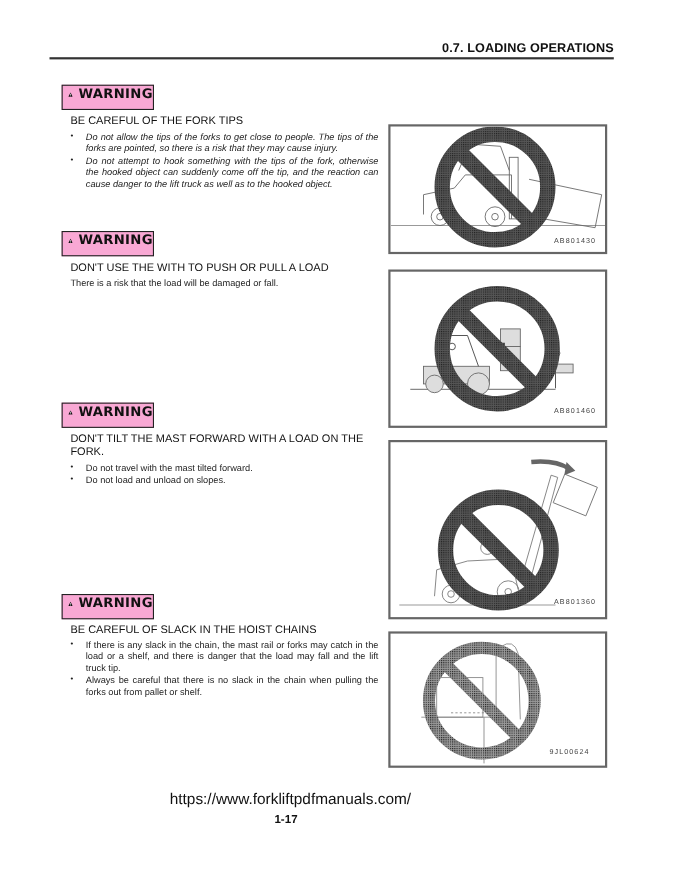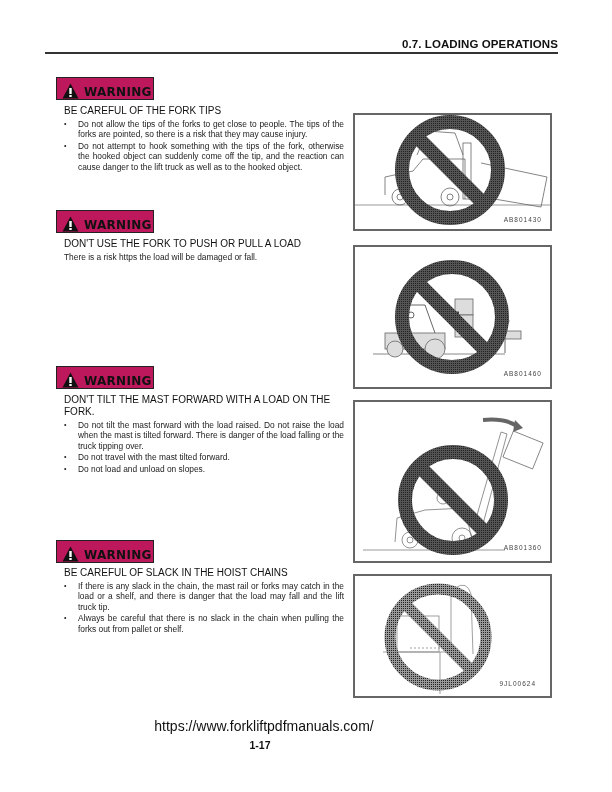--- a/index.html
+++ b/index.html
@@ -2,22 +2,22 @@
 <html><head>
 <meta charset="utf-8">
 <style>
   html, body { margin:0; padding:0; background:#ffffff; }
   body { width:612px; height:792px; position:relative; overflow:hidden;
          font-family:"Liberation Sans", sans-serif; color:#111; }
   .abs { position:absolute; }
   .header-title { right:54px; top:38px; font-size:11.5px; font-weight:bold; letter-spacing:0.1px; }
   .header-rule { left:45px; top:52px; width:513px; height:2px; background:#333; }
 
-  .warn-label { position:absolute; left:56px; width:98px; height:23px; border:1px solid #222;
-                display:flex; align-items:flex-end; box-sizing:border-box; background:#be185d; }
+  .warn-label { position:absolute; left:56px; width:84px; height:23px; border:1px solid #222;
+                display:flex; align-items:flex-start; box-sizing:border-box; background:#f9a8d4; }
   .warn-label svg { margin-left:5px; }
   .warn-text { font-family:"DejaVu Sans", sans-serif; font-weight:bold; font-size:12px;
                margin-left:5px; letter-spacing:0.3px; }
 
   .sec-title { position:absolute; left:64px; width:284px; font-size:10px; font-weight:normal;
                line-height:12px; }
   .sec-body { position:absolute; left:64px; width:280px; font-size:8.4px; line-height:10.4px; color:#222; }
   ul.bul { list-style:none; margin:0; padding:0; }
   ul.bul li { position:relative; padding-left:14px; text-align:justify; margin-bottom:1px; }
   ul.bul li::before { content:"•"; position:absolute; left:0; top:0; font-size:7px; }
@@ -55,21 +55,21 @@
 
 <div class="warn-label" style="top:77px;">
   <svg width="17" height="16" viewBox="0 0 17 16">
     <polygon points="8.5,0.5 16.5,15.5 0.5,15.5" fill="#111"></polygon>
     <rect x="7.3" y="5" width="2.4" height="6" fill="#fff"></rect>
     <rect x="7.3" y="12" width="2.4" height="2" fill="#fff"></rect>
   </svg>
   <span class="warn-text">WARNING</span>
 </div>
 <div class="sec-title" style="top:105px;">BE CAREFUL OF THE FORK TIPS</div>
-<div class="sec-body" style="top:119px;">
+<div class="sec-body" style="top:119px;font-style:italic;">
   <ul class="bul">
     <li>Do not allow the tips of the forks to get close to people. The tips of the forks are pointed, so there is a risk that they may cause injury.</li>
     <li>Do not attempt to hook something with the tips of the fork, otherwise the hooked object can suddenly come off the tip, and the reaction can cause danger to the lift truck as well as to the hooked object.</li>
   </ul>
 </div>
 
 <div class="fig" style="top:113px; height:118px;">
   <svg width="199" height="118" viewBox="0 0 199 118">
     <line x1="0" y1="90" x2="196" y2="90" stroke="#999" stroke-width="1"></line>
     <g fill="none" stroke="#666" stroke-width="0.8">
@@ -91,22 +91,22 @@
 </div>
 
 <div class="warn-label" style="top:210px;">
   <svg width="17" height="16" viewBox="0 0 17 16">
     <polygon points="8.5,0.5 16.5,15.5 0.5,15.5" fill="#111"></polygon>
     <rect x="7.3" y="5" width="2.4" height="6" fill="#fff"></rect>
     <rect x="7.3" y="12" width="2.4" height="2" fill="#fff"></rect>
   </svg>
   <span class="warn-text">WARNING</span>
 </div>
-<div class="sec-title" style="top:238px;">DON'T USE THE FORK TO PUSH OR PULL A LOAD</div>
-<div class="sec-body" style="top:252px;">There is a risk https the load will be damaged or fall.</div>
+<div class="sec-title" style="top:238px;">DON'T USE THE WITH TO PUSH OR PULL A LOAD</div>
+<div class="sec-body" style="top:252px;">There is a risk that the load will be damaged or fall.</div>
 
 <div class="fig" style="top:245px; height:144px;">
   <svg width="199" height="144" viewBox="0 0 199 144">
     <line x1="18" y1="107" x2="150" y2="107" stroke="#888" stroke-width="1"></line>
     <g fill="#ddd" stroke="#666" stroke-width="0.8">
       <rect x="30" y="86" width="60" height="16"></rect>
       <circle cx="40" cy="102" r="8"></circle>
         <circle cx="80" cy="102" r="10"></circle>
       <rect x="100" y="52" width="18" height="16"></rect>
         <rect x="100" y="68" width="18" height="22"></rect>
@@ -131,21 +131,20 @@
   <svg width="17" height="16" viewBox="0 0 17 16">
     <polygon points="8.5,0.5 16.5,15.5 0.5,15.5" fill="#111"></polygon>
     <rect x="7.3" y="5" width="2.4" height="6" fill="#fff"></rect>
     <rect x="7.3" y="12" width="2.4" height="2" fill="#fff"></rect>
   </svg>
   <span class="warn-text">WARNING</span>
 </div>
 <div class="sec-title" style="top:394px;">DON'T TILT THE MAST FORWARD WITH A LOAD ON THE FORK.</div>
 <div class="sec-body" style="top:420px;">
   <ul class="bul">
-    <li>Do not tilt the mast forward with the load raised. Do not raise the load when the mast is tilted forward. There is danger of the load falling or the truck tipping over.</li>
     <li>Do not travel with the mast tilted forward.</li>
     <li>Do not load and unload on slopes.</li>
   </ul>
 </div>
 
 <div class="fig" style="top:400px; height:163px;">
   <svg width="199" height="163" viewBox="0 0 199 163">
     <line x1="8" y1="148" x2="150" y2="148" stroke="#999" stroke-width="1"></line>
     <path d="M128 18 Q 150 16 162 24" fill="none" stroke="#666" stroke-width="4"></path>
     <polygon points="160,18 168,26 158,30" fill="#666"></polygon>

